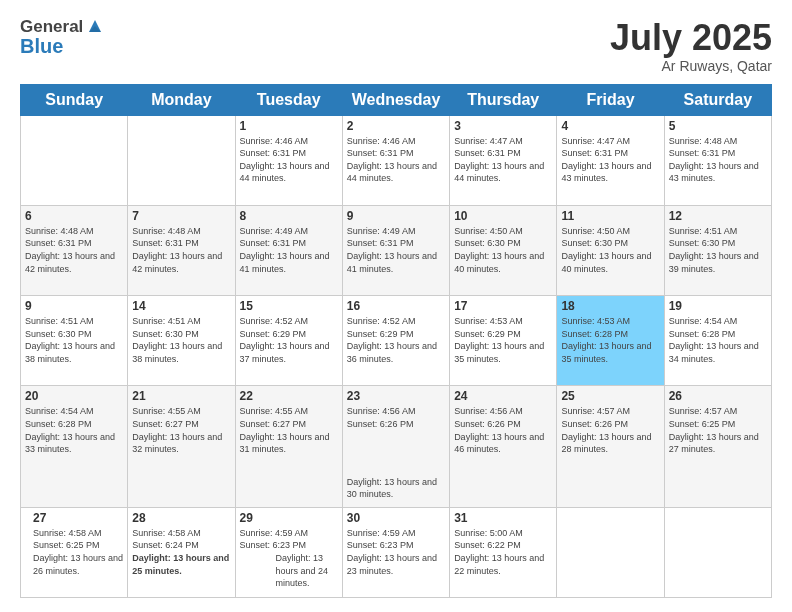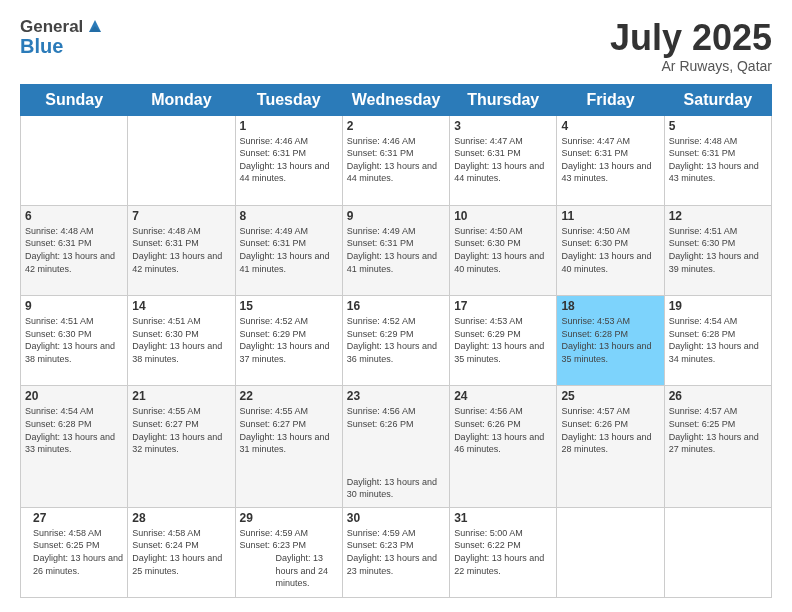--- a/index.html
+++ b/index.html
@@ -349,21 +349,21 @@
               <span style="display: block;">Sunrise: 4:58 AM</span>
               <span style="display: block;">Sunset: 6:25 PM</span>
               <span style="display: block;">Daylight: 13 hours and 26 minutes.</span>
             </div>
           </td>
           <td style="background-color: rgb(255, 255, 255); margin-left: 12px;">
             <span class="day-number">28</span>
             <div class="cell-content">
               <span style="display: block;">Sunrise: 4:58 AM</span>
               <span style="display: block;">Sunset: 6:24 PM</span>
-              <span style="display: block;">Daylight: 13 hours and 25 minutes.</span>
+              <span style="display: block; font-weight: bold;">Daylight: 13 hours and 25 minutes.</span>
             </div>
           </td>
           <td style="background-color: rgb(255, 255, 255);">
             <span class="day-number">29</span>
             <div class="cell-content">
               <span style="display: block;">Sunrise: 4:59 AM</span>
               <span style="display: block;">Sunset: 6:23 PM</span>
               <span style="display: block; margin-left: 36px;">Daylight: 13 hours and 24 minutes.</span>
             </div>
           </td>

